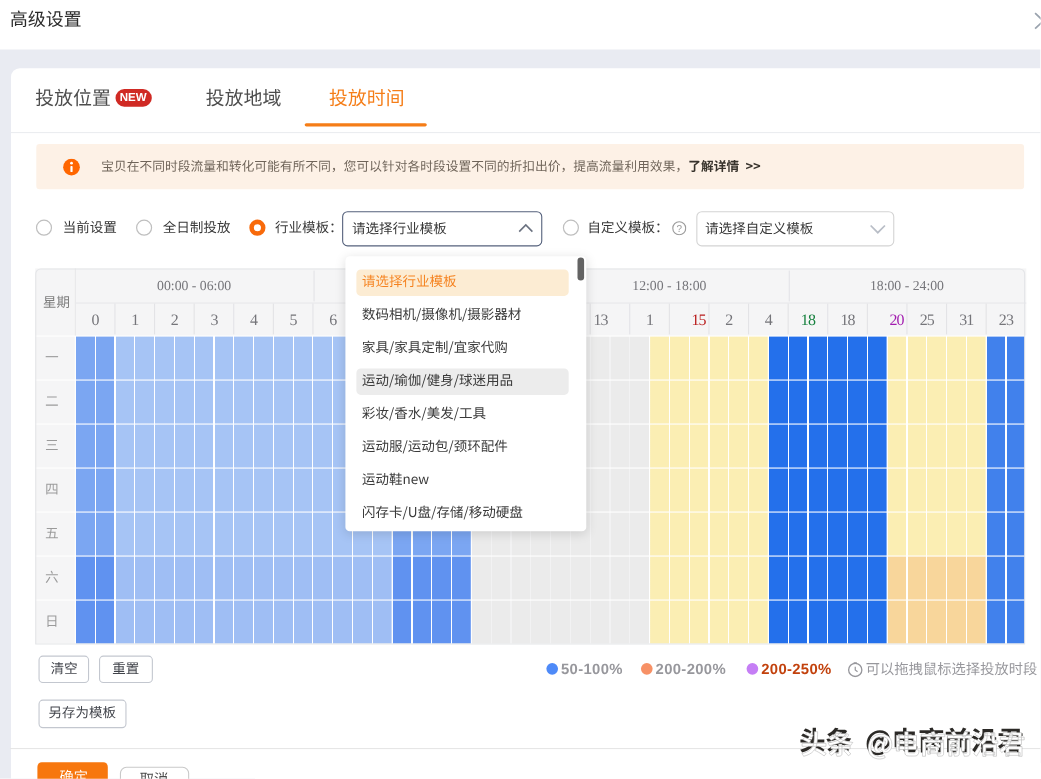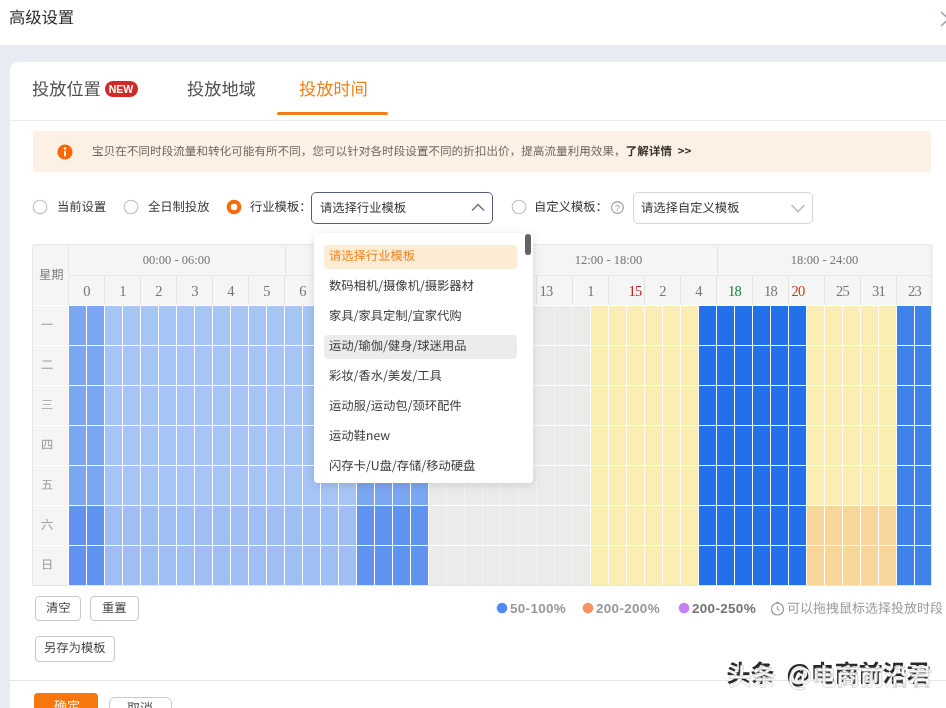--- a/index.html
+++ b/index.html
@@ -384,21 +384,21 @@
     <div style="position:absolute;left:431.5px;top:283px;width:30px;font-family:Liberation Serif,serif;color:#75757a;font-size:14.5px;letter-spacing:-0.8px;text-align:center">10</div>
     <div style="position:absolute;left:467.5px;top:283px;width:30px;font-family:Liberation Serif,serif;color:#75757a;font-size:14.5px;letter-spacing:-0.8px;text-align:center">11</div>
     <div style="position:absolute;left:503.5px;top:283px;width:30px;font-family:Liberation Serif,serif;color:#75757a;font-size:14.5px;letter-spacing:-0.8px;text-align:center">12</div>
     <div style="position:absolute;left:539.5px;top:283px;width:30px;font-family:Liberation Serif,serif;color:#75757a;font-size:14.5px;letter-spacing:-0.8px;text-align:left">13</div>
     <div style="position:absolute;left:575.5px;top:283px;width:30px;font-family:Liberation Serif,serif;color:#75757a;font-size:14.5px;letter-spacing:-0.8px;text-align:center">1</div>
     <div style="position:absolute;left:611.5px;top:283px;width:30px;font-family:Liberation Serif,serif;color:#b91c1c;font-size:14.5px;letter-spacing:-0.8px;text-align:right">15</div>
     <div style="position:absolute;left:647.5px;top:283px;width:30px;font-family:Liberation Serif,serif;color:#75757a;font-size:14.5px;letter-spacing:-0.8px;text-align:center">2</div>
     <div style="position:absolute;left:683.5px;top:283px;width:30px;font-family:Liberation Serif,serif;color:#75757a;font-size:14.5px;letter-spacing:-0.8px;text-align:center">4</div>
     <div style="position:absolute;left:719.5px;top:283px;width:30px;font-family:Liberation Serif,serif;color:#15803d;font-size:14.5px;letter-spacing:-0.8px;text-align:center">18</div>
     <div style="position:absolute;left:755.5px;top:283px;width:30px;font-family:Liberation Serif,serif;color:#75757a;font-size:14.5px;letter-spacing:-0.8px;text-align:center">18</div>
-    <div style="position:absolute;left:791.5px;top:283px;width:30px;font-family:Liberation Serif,serif;color:#c2410c;font-size:14.5px;letter-spacing:-0.8px;text-align:left">20</div>
+    <div style="position:absolute;left:791.5px;top:283px;width:30px;font-family:Liberation Serif,serif;color:#a21caf;font-size:14.5px;letter-spacing:-0.8px;text-align:right">20</div>
     <div style="position:absolute;left:827.5px;top:283px;width:30px;font-family:Liberation Serif,serif;color:#75757a;font-size:14.5px;letter-spacing:-0.8px;text-align:center">25</div>
     <div style="position:absolute;left:863.5px;top:283px;width:30px;font-family:Liberation Serif,serif;color:#75757a;font-size:14.5px;letter-spacing:-0.8px;text-align:center">31</div>
     <div style="position:absolute;left:899.5px;top:283px;width:30px;font-family:Liberation Serif,serif;color:#75757a;font-size:14.5px;letter-spacing:-0.8px;text-align:center">23</div>
     <div style="position:absolute;left:32px;top:305.5px;width:36px;height:39px;background:#f5f5f6"></div>
     <svg style="position:absolute;left:40.8px;top:316.462px;overflow:visible" width="14.3" height="16.974">
       <g fill="#9a9a9a" transform="translate(0,13.038) scale(0.0123,-0.0123)">
         <use href="#q65" x="0"></use>
       </g>
     </svg>
     <div style="position:absolute;left:32px;top:345.5px;width:36px;height:39px;background:#f5f5f6"></div>
@@ -522,21 +522,21 @@
       <circle cx="6" cy="6" r="5.3" fill="#4e8af8"></circle>
     </svg>
     <div style="position:absolute;left:510px;top:601px;font:bold 13.5px Liberation Sans,sans-serif;color:#97979c;letter-spacing:.3px">50-100%</div>
     <svg style="position:absolute;left:582px;top:602px" width="12" height="12">
       <circle cx="6" cy="6" r="5.3" fill="#f79166"></circle>
     </svg>
     <div style="position:absolute;left:596px;top:601px;font:bold 13.5px Liberation Sans,sans-serif;color:#97979c;letter-spacing:.3px">200-200%</div>
     <svg style="position:absolute;left:678px;top:602px" width="12" height="12">
       <circle cx="6" cy="6" r="5.3" fill="#c57ef5"></circle>
     </svg>
-    <div style="position:absolute;left:692px;top:601px;font:bold 13.5px Liberation Sans,sans-serif;color:#737373;letter-spacing:.3px">200-250%</div>
+    <div style="position:absolute;left:692px;top:601px;font:bold 13.5px Liberation Sans,sans-serif;color:#c2410c;letter-spacing:.3px">200-250%</div>
     <svg style="position:absolute;left:770px;top:601px" width="15" height="15">
       <circle cx="7.5" cy="8" r="6" fill="none" stroke="#97979c" stroke-width="1.2"></circle>
       <path d="M7.5 5.2 V8 L9.6 9.6" fill="none" stroke="#97979c" stroke-width="1.1"></path>
       <path d="M6 1.6 H9" stroke="#97979c" stroke-width="1.3"></path>
     </svg>
     <svg style="position:absolute;left:787px;top:598.72px;overflow:visible" width="158" height="17.94">
       <g fill="#97979c" transform="translate(0,13.78) scale(0.013,-0.013)">
         <use href="#q22" x="0"></use>
         <use href="#q28" x="1000"></use>
         <use href="#q77" x="2000"></use>

